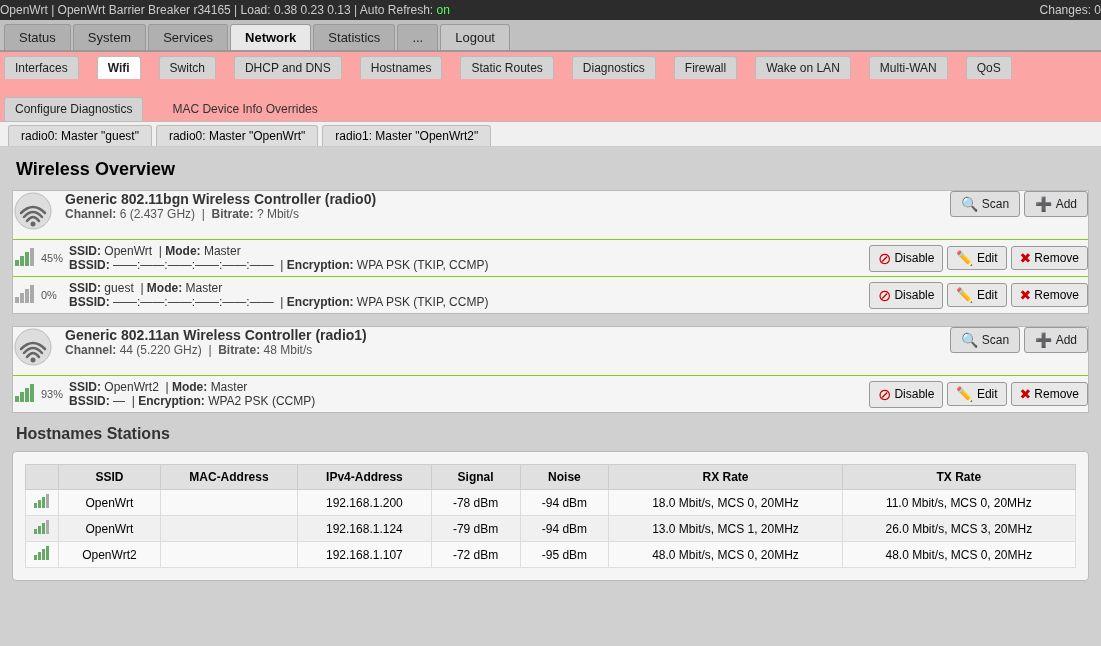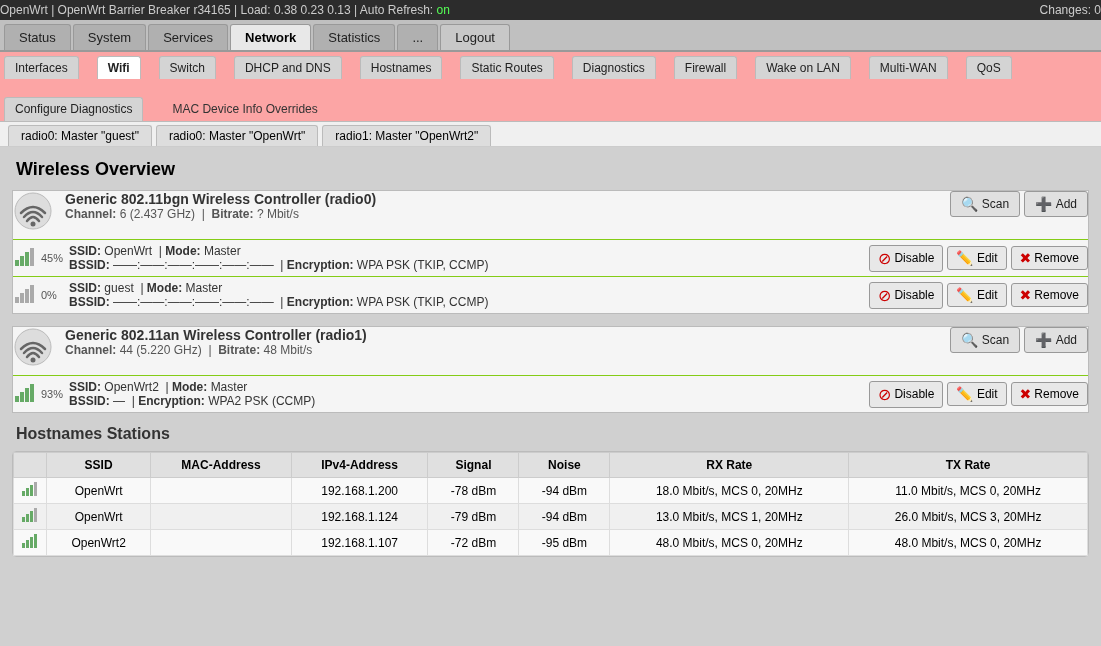--- a/index.html
+++ b/index.html
@@ -208,21 +208,21 @@
       font-size: 16px;
       font-weight: bold;
       color: #333;
       margin-bottom: 8px;
       padding-left: 4px;
     }
     .assoc-card {
       background: #f5f5f5;
       border: 1px solid #bbb;
       border-radius: 4px;
-      padding: 0;
+      padding: 12px;
     }
     table.stations {
       width: 100%;
       border-collapse: collapse;
       font-size: 12px;
     }
     table.stations th {
       background: #e0e0e0;
       border: 1px solid #ccc;
       padding: 5px 8px;

